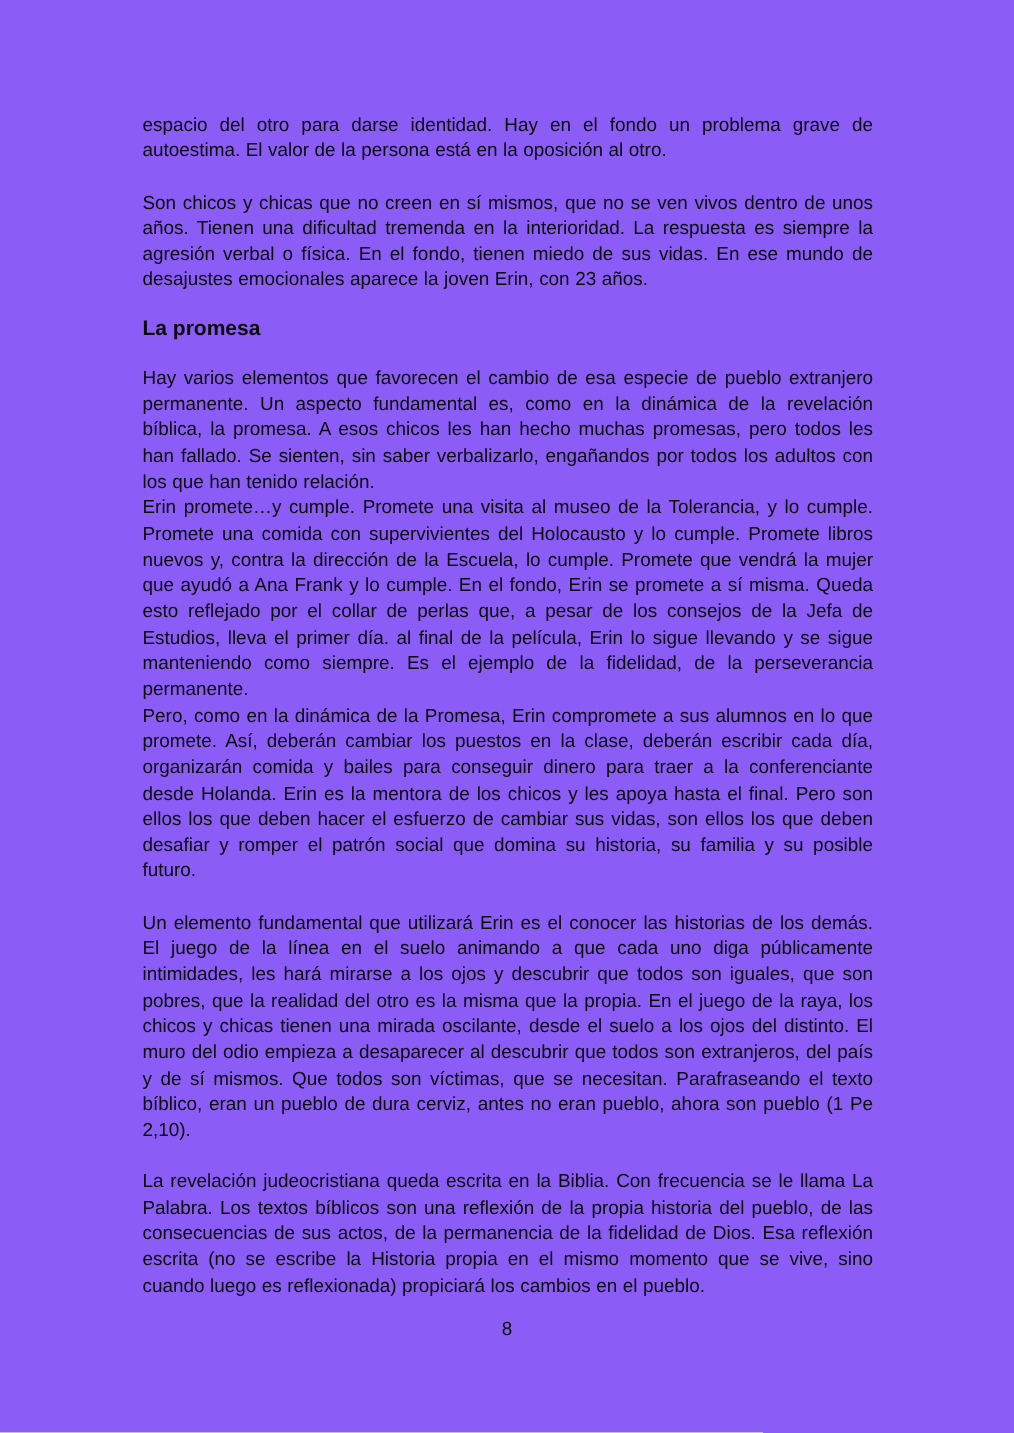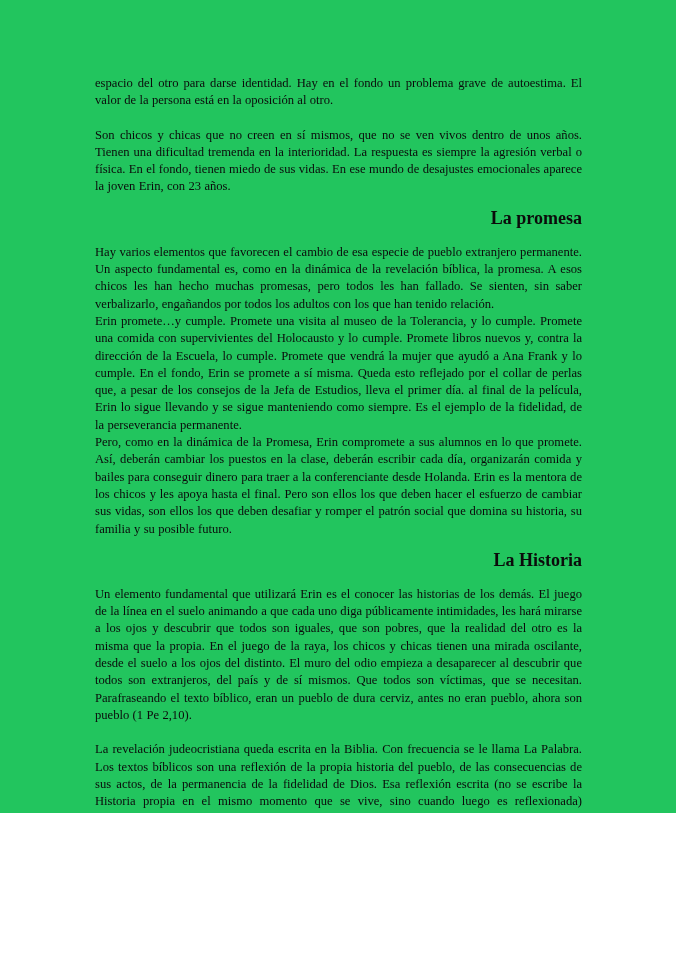--- a/index.html
+++ b/index.html
@@ -3,47 +3,47 @@
 <meta charset="utf-8">
 <style>
   html, body {
     margin: 0;
     padding: 0;
     background: #ffffff;
   }
   .sheet {
     position: relative;
     width: 676px;
-    height: 813px;
-    background: #22c55e;
+    height: 955px;
+    background: #8b5cf6;
     overflow: hidden;
-    font-family: Liberation Serif, serif;
+    font-family: Liberation Sans, sans-serif;
     color: #0b0b0b;
   }
   .text-col {
     position: absolute;
     left: 95px;
     top: 75px;
     width: 487px;
   }
   .para {
     margin: 17px 0 0 0;
     font-size: 12.6px;
     line-height: 17.3px;
     text-align: justify;
     word-spacing: 0.2px;
   }
   .para.first { margin-top: 0; }
   .para.cont { margin-top: 0; }
   .heading {
     margin: 13px 0 0 0;
-    font-size: 18px;
+    font-size: 14px;
     line-height: 18px;
     font-weight: 700;
-    text-align: right;
+    text-align: left;
   }
   .page-number {
     position: absolute;
     left: 0;
     top: 878px;
     width: 676px;
     text-align: center;
     font-size: 12.6px;
     line-height: 17px;
     color: #0b0b0b;
@@ -53,18 +53,17 @@
 <body>
 
 <div class="sheet">
   <div class="text-col">
     <p class="para first">espacio del otro para darse identidad. Hay en el fondo un problema grave de autoestima. El valor de la persona está en la oposición al otro.</p>
     <p class="para">Son chicos y chicas que no creen en sí mismos, que no se ven vivos dentro de unos años. Tienen una dificultad tremenda en la interioridad. La respuesta es siempre la agresión verbal o física. En el fondo, tienen miedo de sus vidas. En ese mundo de desajustes emocionales aparece la joven Erin, con 23 años.</p>
     <h2 class="heading">La promesa</h2>
     <p class="para">Hay varios elementos que favorecen el cambio de esa especie de pueblo extranjero permanente. Un aspecto fundamental es, como en la dinámica de la revelación bíblica, la promesa. A esos chicos les han hecho muchas promesas, pero todos les han fallado. Se sienten, sin saber verbalizarlo, engañandos por todos los adultos con los que han tenido relación.</p>
     <p class="para cont">Erin promete…y cumple. Promete una visita al museo de la Tolerancia, y lo cumple. Promete una comida con supervivientes del Holocausto y lo cumple. Promete libros nuevos y, contra la dirección de la Escuela, lo cumple. Promete que vendrá la mujer que ayudó a Ana Frank y lo cumple. En el fondo, Erin se promete a sí misma. Queda esto reflejado por el collar de perlas que, a pesar de los consejos de la Jefa de Estudios, lleva el primer día. al final de la película, Erin lo sigue llevando y se sigue manteniendo como siempre. Es el ejemplo de la fidelidad, de la perseverancia permanente.</p>
     <p class="para cont">Pero, como en la dinámica de la Promesa, Erin compromete a sus alumnos en lo que promete. Así, deberán cambiar los puestos en la clase, deberán escribir cada día, organizarán comida y bailes para conseguir dinero para traer a la conferenciante desde Holanda. Erin es la mentora de los chicos y les apoya hasta el final. Pero son ellos los que deben hacer el esfuerzo de cambiar sus vidas, son ellos los que deben desafiar y romper el patrón social que domina su historia, su familia y su posible futuro.</p>
-    <h2 class="heading">La Historia</h2>
     <p class="para">Un elemento fundamental que utilizará Erin es el conocer las historias de los demás. El juego de la línea en el suelo animando a que cada uno diga públicamente intimidades, les hará mirarse a los ojos y descubrir que todos son iguales, que son pobres, que la realidad del otro es la misma que la propia. En el juego de la raya, los chicos y chicas tienen una mirada oscilante, desde el suelo a los ojos del distinto. El muro del odio empieza a desaparecer al descubrir que todos son extranjeros, del país y de sí mismos. Que todos son víctimas, que se necesitan. Parafraseando el texto bíblico, eran un pueblo de dura cerviz, antes no eran pueblo, ahora son pueblo (1 Pe 2,10).</p>
     <p class="para">La revelación judeocristiana queda escrita en la Biblia. Con frecuencia se le llama La Palabra. Los textos bíblicos son una reflexión de la propia historia del pueblo, de las consecuencias de sus actos, de la permanencia de la fidelidad de Dios. Esa reflexión escrita (no se escribe la Historia propia en el mismo momento que se vive, sino cuando luego es reflexionada) propiciará los cambios en el pueblo.</p>
   </div>
   <div class="page-number">8</div>
 </div>
 
 </body></html>

